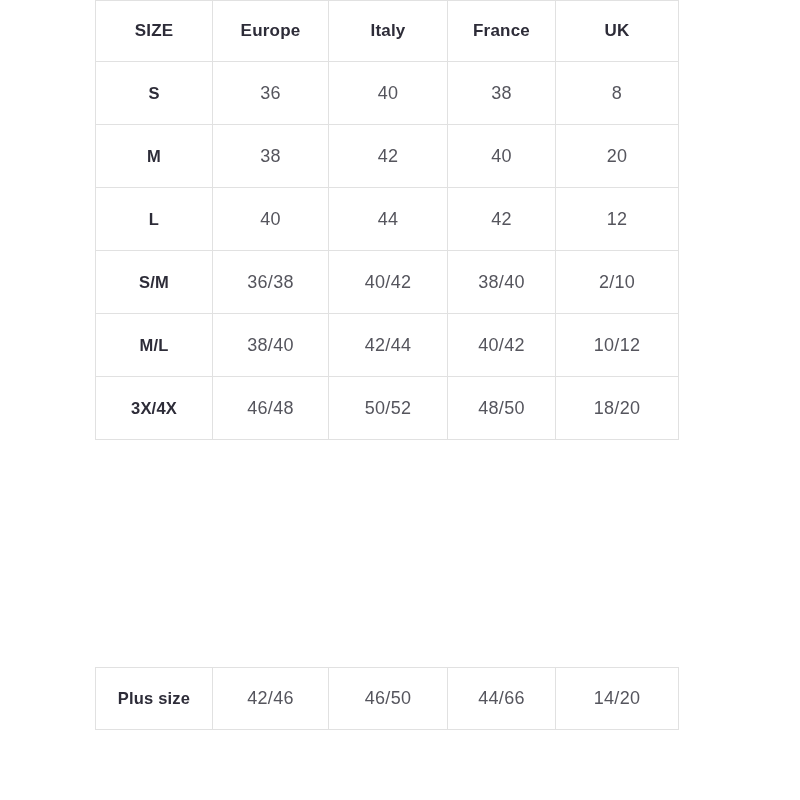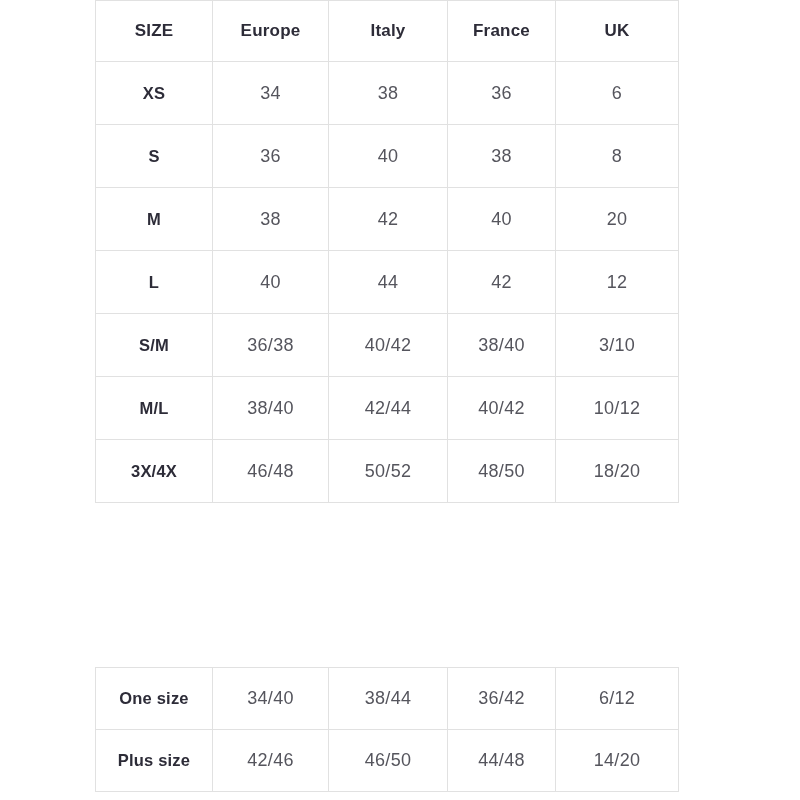--- a/index.html
+++ b/index.html
@@ -68,27 +68,20 @@
     <tr>
       <th class="col-header">SIZE</th>
       <th class="col-header">Europe</th>
       <th class="col-header">Italy</th>
       <th class="col-header">France</th>
       <th class="col-header">UK</th>
     </tr>
   </thead>
   <tbody>
     <tr>
-      <td class="label-cell">XS</td>
-      <td class="value-cell">34</td>
-      <td class="value-cell">38</td>
-      <td class="value-cell">36</td>
-      <td class="value-cell">6</td>
-    </tr>
-    <tr>
       <td class="label-cell">S</td>
       <td class="value-cell">36</td>
       <td class="value-cell">40</td>
       <td class="value-cell">38</td>
       <td class="value-cell">8</td>
     </tr>
     <tr>
       <td class="label-cell">M</td>
       <td class="value-cell">38</td>
       <td class="value-cell">42</td>
@@ -100,21 +93,21 @@
       <td class="value-cell">40</td>
       <td class="value-cell">44</td>
       <td class="value-cell">42</td>
       <td class="value-cell">12</td>
     </tr>
     <tr>
       <td class="label-cell">S/M</td>
       <td class="value-cell">36/38</td>
       <td class="value-cell">40/42</td>
       <td class="value-cell">38/40</td>
-      <td class="value-cell">3/10</td>
+      <td class="value-cell">2/10</td>
     </tr>
     <tr>
       <td class="label-cell">M/L</td>
       <td class="value-cell">38/40</td>
       <td class="value-cell">42/44</td>
       <td class="value-cell">40/42</td>
       <td class="value-cell">10/12</td>
     </tr>
     <tr>
       <td class="label-cell">3X/4X</td>
@@ -129,27 +122,20 @@
 <table id="table-special" class="size-table">
   <colgroup>
     <col style="width:117px">
       <col style="width:116px">
       <col style="width:119px">
       <col style="width:108px">
       <col style="width:123px">
   </colgroup>
   <tbody>
     <tr>
-      <td class="label-cell">One size</td>
-      <td class="value-cell">34/40</td>
-      <td class="value-cell">38/44</td>
-      <td class="value-cell">36/42</td>
-      <td class="value-cell">6/12</td>
-    </tr>
-    <tr>
       <td class="label-cell">Plus size</td>
       <td class="value-cell">42/46</td>
       <td class="value-cell">46/50</td>
-      <td class="value-cell">44/48</td>
+      <td class="value-cell">44/66</td>
       <td class="value-cell">14/20</td>
     </tr>
   </tbody>
 </table>
 
 </body></html>

